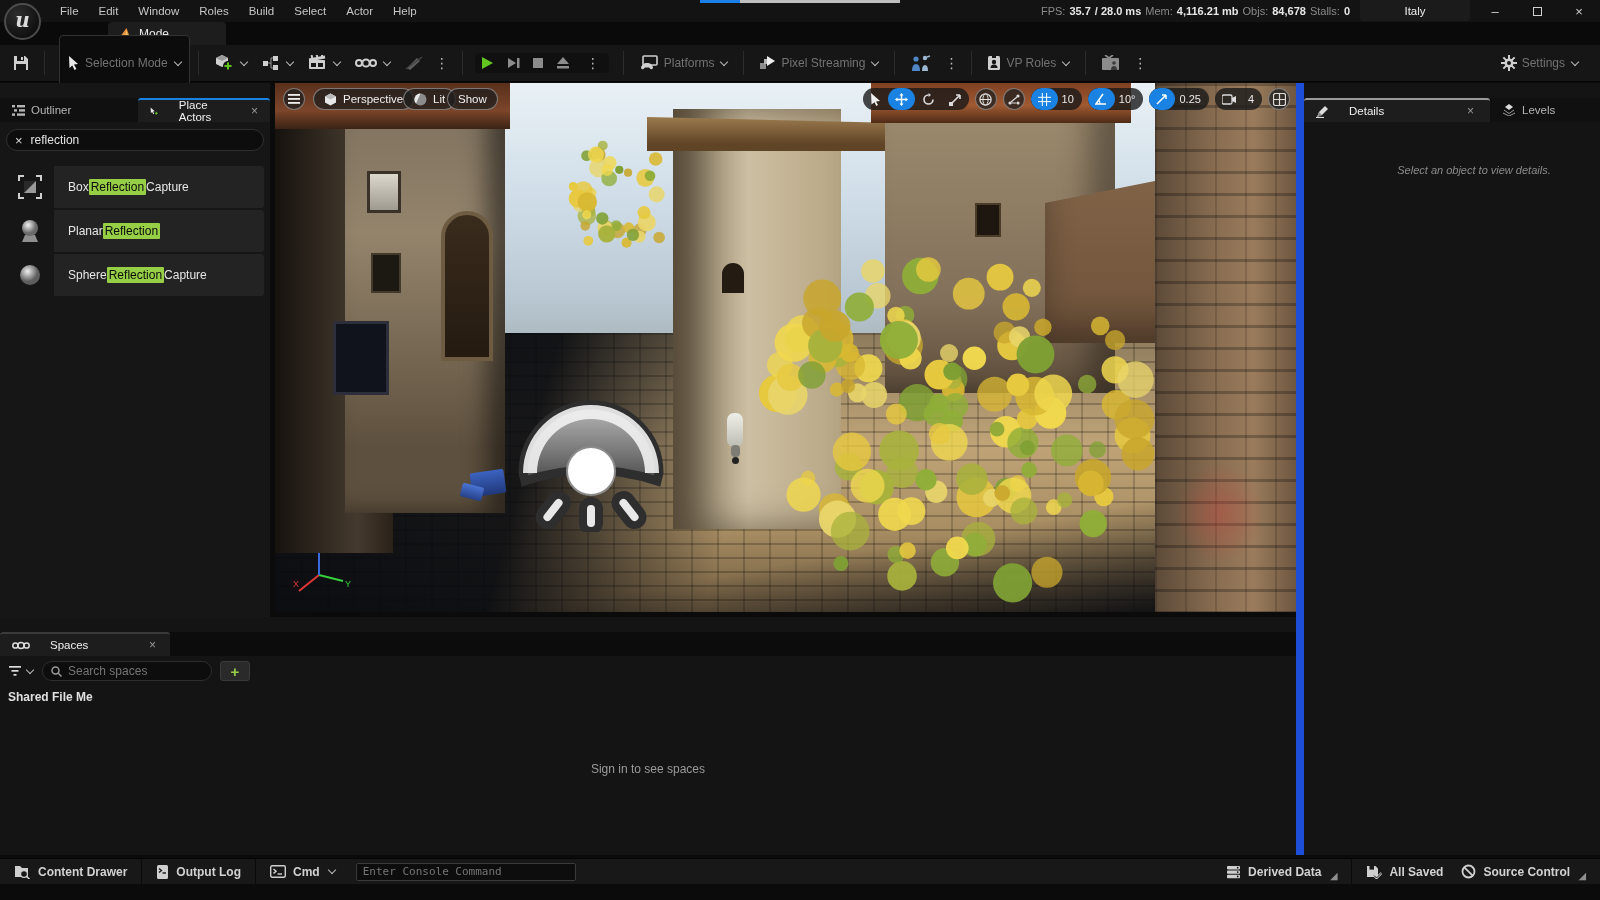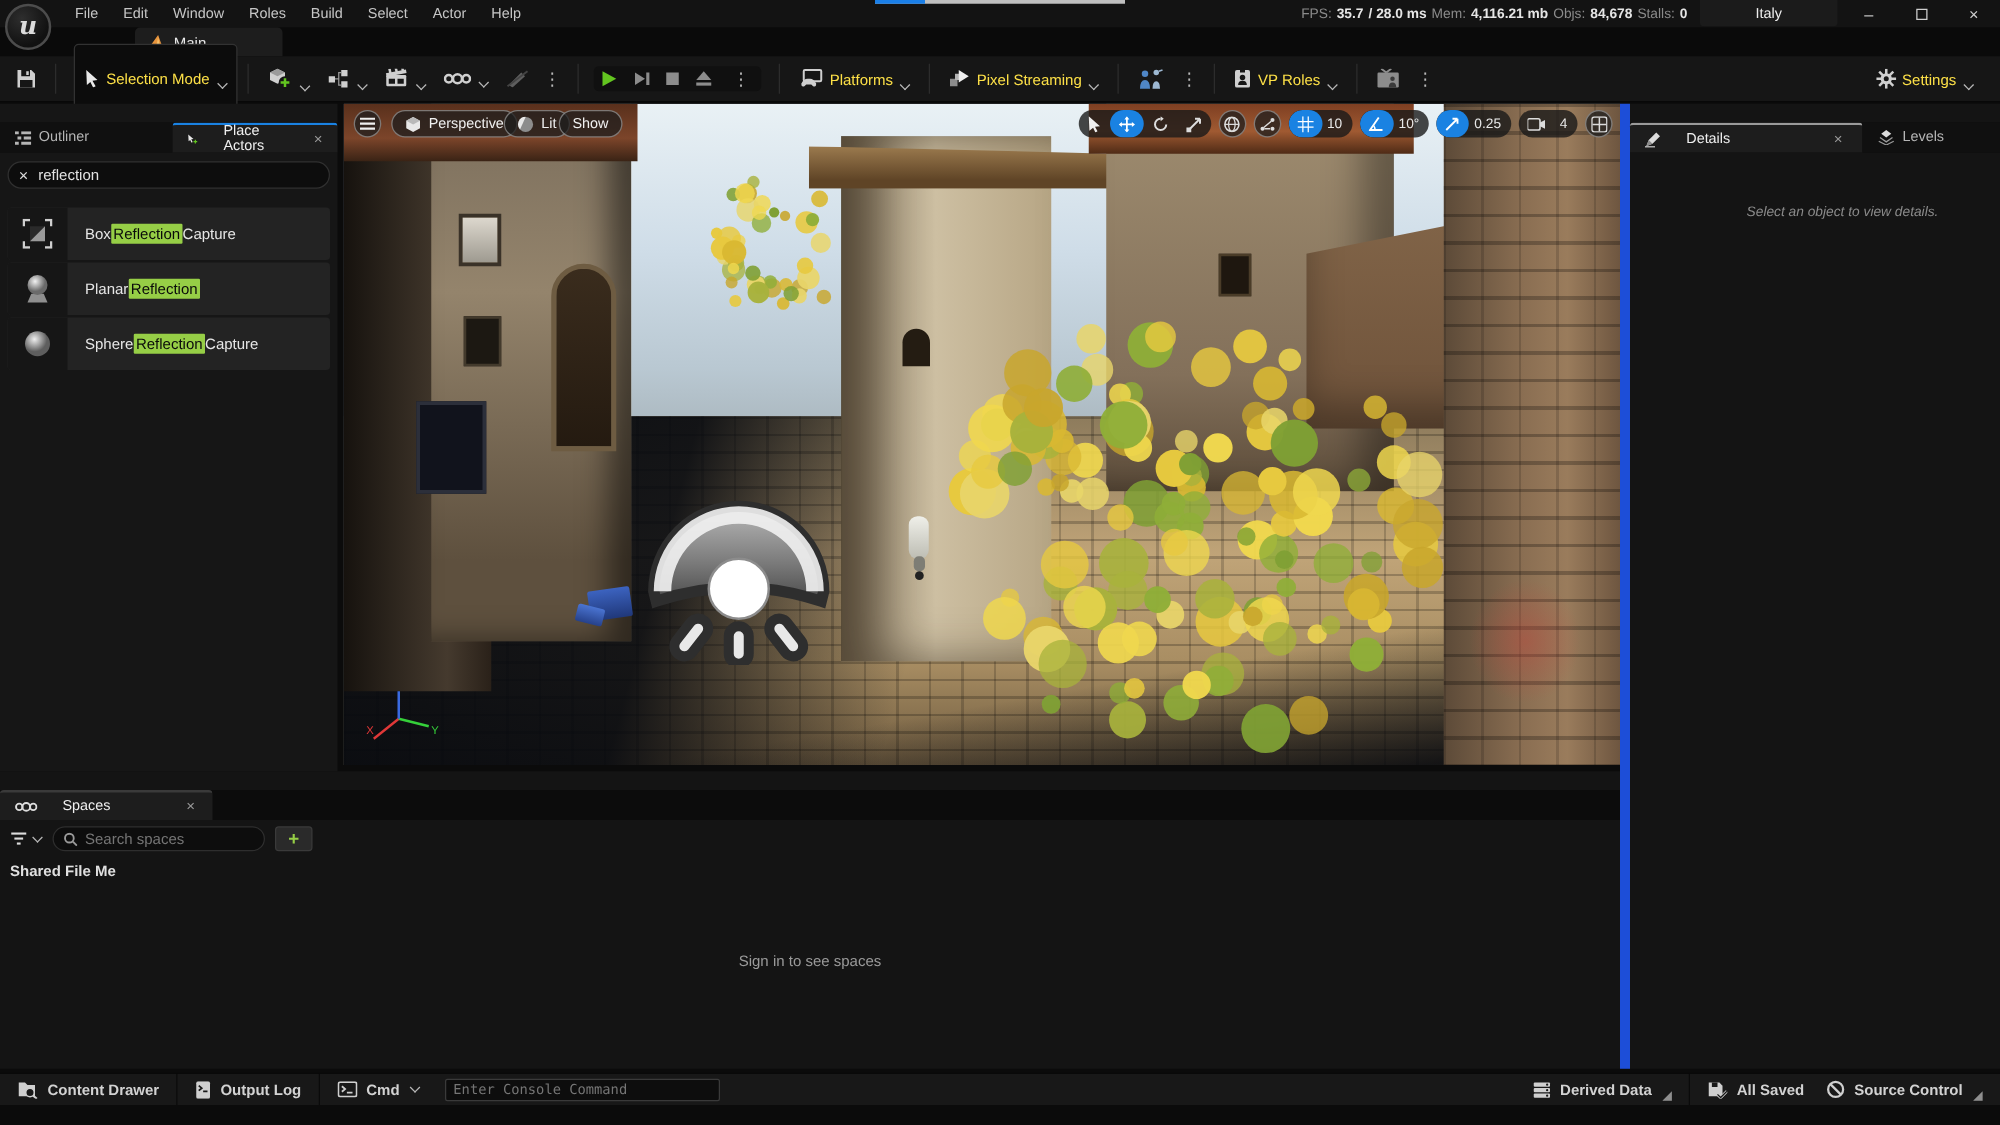--- a/index.html
+++ b/index.html
@@ -28,21 +28,21 @@
 
   
   #tabrow { position:absolute; left:0; top:22px; width:1600px; height:23px; background:#0a0a0a; }
   #main-tab { position:absolute; left:108px; top:0; width:118px; height:23px; background:#1d1d1d;
     border-radius:4px 4px 0 0; display:flex; align-items:center; gap:6px; padding-left:12px; color:#e8e8e8; }
 
   
   #toolbar { position:absolute; left:0; top:45px; width:1600px; height:37px; background:#161616;
     display:flex; align-items:center; border-bottom:1px solid #050505; }
   .tb-sep { width:1px; height:24px; background:#2c2c2c; margin:0 8px; }
-  .tb-btn { display:flex; align-items:flex-end; gap:5px; padding:20px 7px; border-radius:4px; color:#fde047; font-size:12px; }
+  .tb-btn { display:flex; align-items:center; gap:5px; padding:20px 7px; border-radius:4px; color:#737373; font-size:12px; }
   .chev { width:6px; height:6px; border-right:1.6px solid #b9b9b9; border-bottom:1.6px solid #b9b9b9;
     transform:rotate(45deg); margin:-3px 1px 0 2px; display:inline-block; }
   .dots { color:#b9b9b9; font-size:14px; padding:0 5px; letter-spacing:0; }
   #sel-mode { background:#0c0c0c; border:1px solid #323232; border-radius:4px; margin-left:6px; }
   #play-group { display:flex; align-items:center; background:#101010; border-radius:4px; padding:2px 4px; gap:10px; margin-left:4px;}
 
   
   #left-panel { position:absolute; left:0; top:83px; width:270px; height:534px; background:#161616; }
   .ptabs { display:flex; height:24px; background:#0a0a0a;margin-top:15px; }
   .ptab { display:flex; align-items:center; gap:6px; padding:0 12px; font-size:11.5px; color:#b5b5b5; background:#101010; }
@@ -139,21 +139,21 @@
       <div class="win-btn">×</div>
     </div>
   </div>
 
   <div id="tabrow">
     <div id="main-tab">
       <svg width="13" height="11" viewBox="0 0 13 11">
         <path d="M6.5 0 L9 7 L13 9 L0 9 Z" fill="#e8953d"></path>
           <path d="M6.5 2 L8 9 L5 9 Z" fill="#f5c06a"></path>
       </svg>
-      <span>Main</span>
+      <span>Mode</span>
     </div>
   </div>
 
   <div id="toolbar">
     <div class="tb-btn" style="margin-left:6px">
       <svg width="16" height="16" viewBox="0 0 16 16">
         <path d="M1 1 h11 l3 3 v11 h-14 z" fill="#cfcfcf"></path>
           <rect x="4" y="1" width="7" height="5" fill="#161616"></rect>
         <rect x="8" y="2" width="2" height="3" fill="#cfcfcf"></rect>
           <rect x="3" y="9" width="10" height="6" fill="#161616"></rect>

